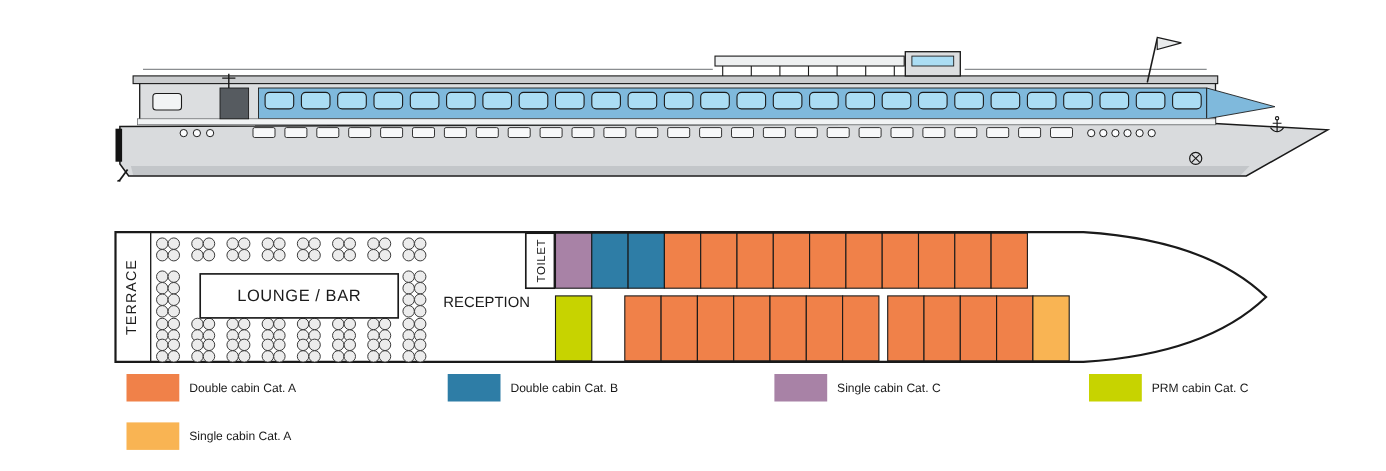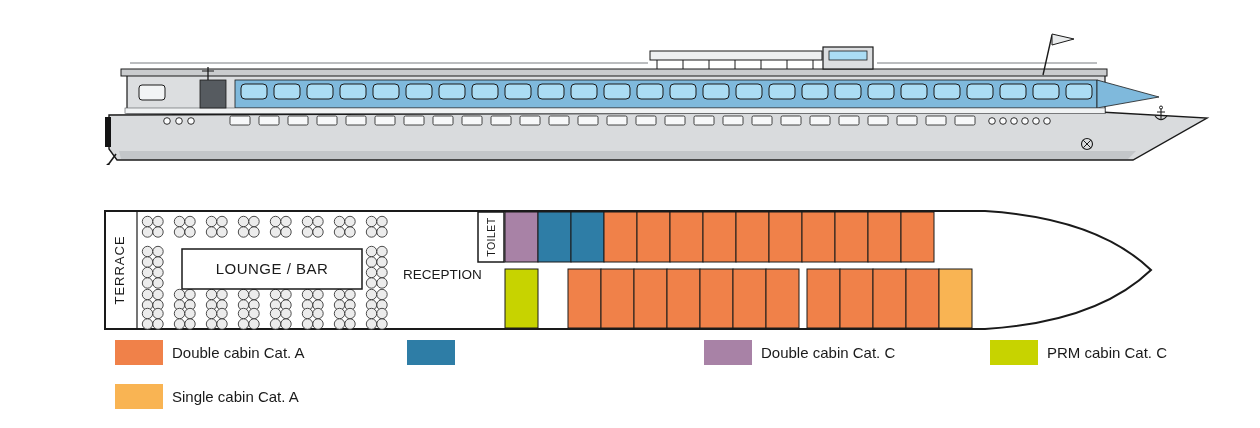--- a/index.html
+++ b/index.html
@@ -9,21 +9,21 @@
   }
   #ship{position:absolute;left:95px;top:25px;}
   #deck{position:absolute;left:100px;top:205px;}
   svg text{font-family:"Liberation Sans",sans-serif;fill:#1a1a1a;}
   .deck-label{font-size:13px;letter-spacing:1px;}
   .lounge-label{font-size:15px;letter-spacing:.5px;}
   .toilet-label{font-size:10.5px;letter-spacing:.5px;}
   .reception-label{font-size:13.5px;}
   .legend-item{position:absolute;display:flex;align-items:center;gap:9px;height:25px;}
   .swatch{width:48px;height:25px;display:inline-block;flex:0 0 auto;}
-  .legend-label{font-size:15px;white-space:nowrap;}
+  .legend-label{font-size:11px;white-space:nowrap;}
 </style>
 </head>
 <body>
 
 <svg id="ship" width="1130" height="140" viewBox="0 0 1130 140">
   <path d="M 14,90 L 1005,87 L 1112,93 L 1038,135 L 22,135 L 14,124 Z" fill="#d9dbdd" stroke="#1a1a1a" stroke-width="1.4"></path>
   <polygon points="24,126 1041,126 1033,134 26,134" fill="#c3c6c9"></polygon>
   <rect x="32" y="50" width="978" height="38" fill="#dcdee0" stroke="#1a1a1a" stroke-width="1.2"></rect>
   <rect x="26" y="44" width="986" height="7" fill="#caccce" stroke="#1a1a1a" stroke-width="1"></rect>
   <rect x="140" y="55" width="862" height="28" fill="#7fb9dc" stroke="#1a1a1a" stroke-width="0.8"></rect>
@@ -354,24 +354,25 @@
   <text class="reception-label" x="303" y="74">RECEPTION</text>
 </svg>
 
 <div id="legend">
   <div class="legend-item" style="left:115px;top:340px">
     <span class="swatch" style="background: rgb(240, 129, 73);"></span>
     <span class="legend-label">Double cabin Cat. A</span>
   </div>
   <div class="legend-item" style="left:407px;top:340px">
     <span class="swatch" style="background: rgb(46, 125, 166);"></span>
+    <span class="legend-label">Double cabin Cat. B</span>
   </div>
   <div class="legend-item" style="left:704px;top:340px">
     <span class="swatch" style="background: rgb(168, 130, 166);"></span>
-    <span class="legend-label">Double cabin Cat. C</span>
+    <span class="legend-label">Single cabin Cat. C</span>
   </div>
   <div class="legend-item" style="left:990px;top:340px">
     <span class="swatch" style="background: rgb(199, 211, 0);"></span>
     <span class="legend-label">PRM cabin Cat. C</span>
   </div>
   <div class="legend-item" style="left:115px;top:384px">
     <span class="swatch" style="background: rgb(249, 180, 83);"></span>
     <span class="legend-label">Single cabin Cat. A</span>
   </div>
 </div>

